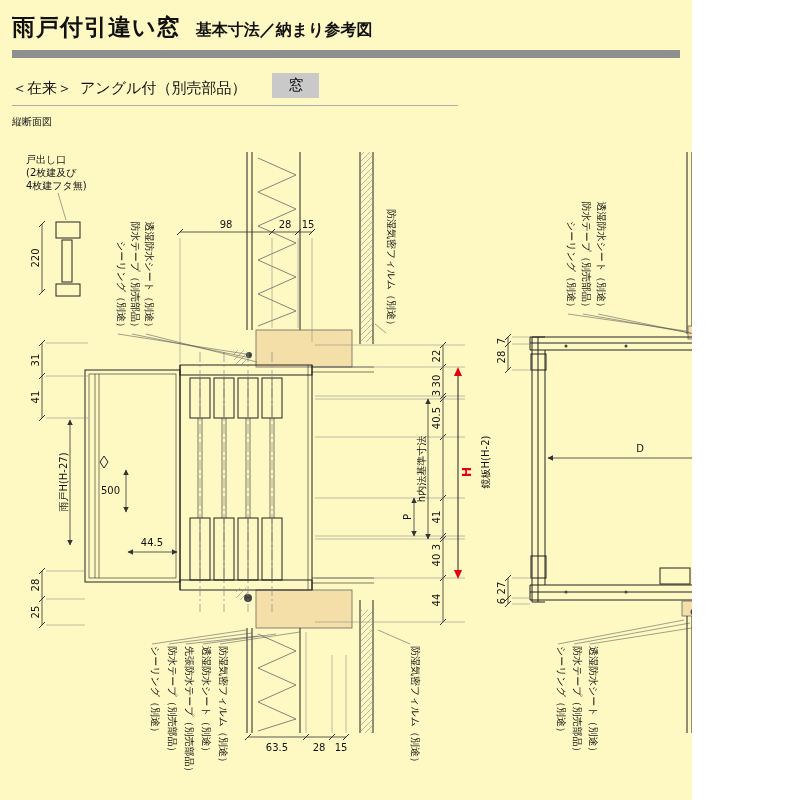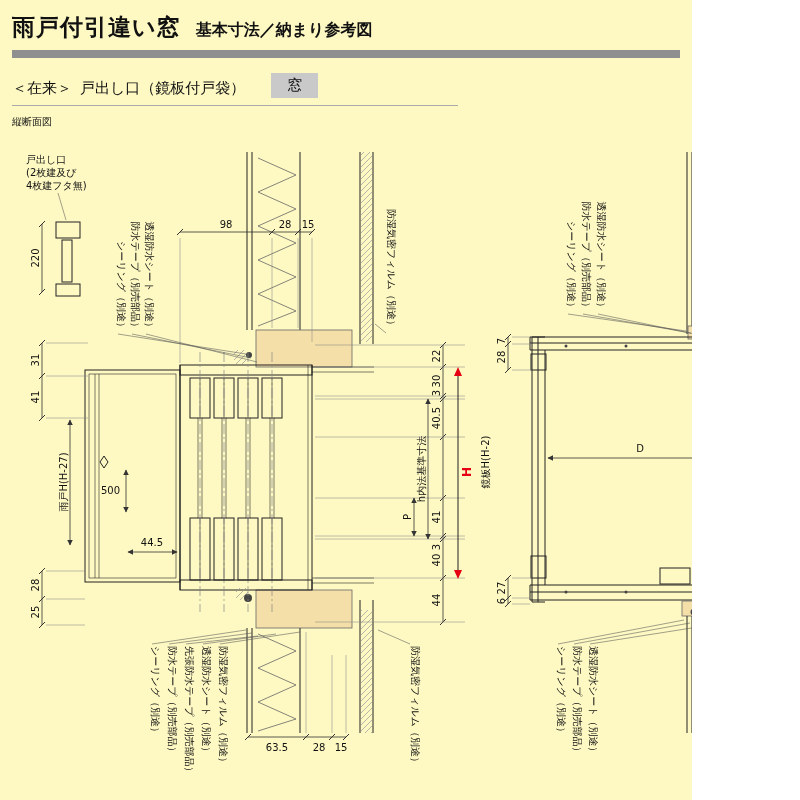--- a/index.html
+++ b/index.html
@@ -40,21 +40,21 @@
 <div class="page">
 
   <div class="hdr">
     <span class="title">雨戸付引違い窓</span>
     <span class="subtitle">基本寸法／納まり参考図</span>
   </div>
   <div class="bar" style="background:#8f8f8f"></div>
 
   <div class="spec">
     <span>＜在来＞</span>
-    <span style="margin-left:8px">戸出し口（鏡板付戸袋）</span>
+    <span style="margin-left:8px">アングル付（別売部品）</span>
     <span class="badge" style="background:#c9c9c9">窓</span>
   </div>
   <div class="thinrule"></div>
 
   <div class="sect">縦断面図</div>
 
   <svg class="draw" width="800" height="655" viewBox="0 145 800 655">
     <defs>
       <marker id="ar" viewBox="0 0 10 10" refX="9" refY="5" markerWidth="7" markerHeight="7" orient="auto-start-reverse">
         <path d="M0,0 L10,5 L0,10 z" fill="#333" stroke="none"></path>

